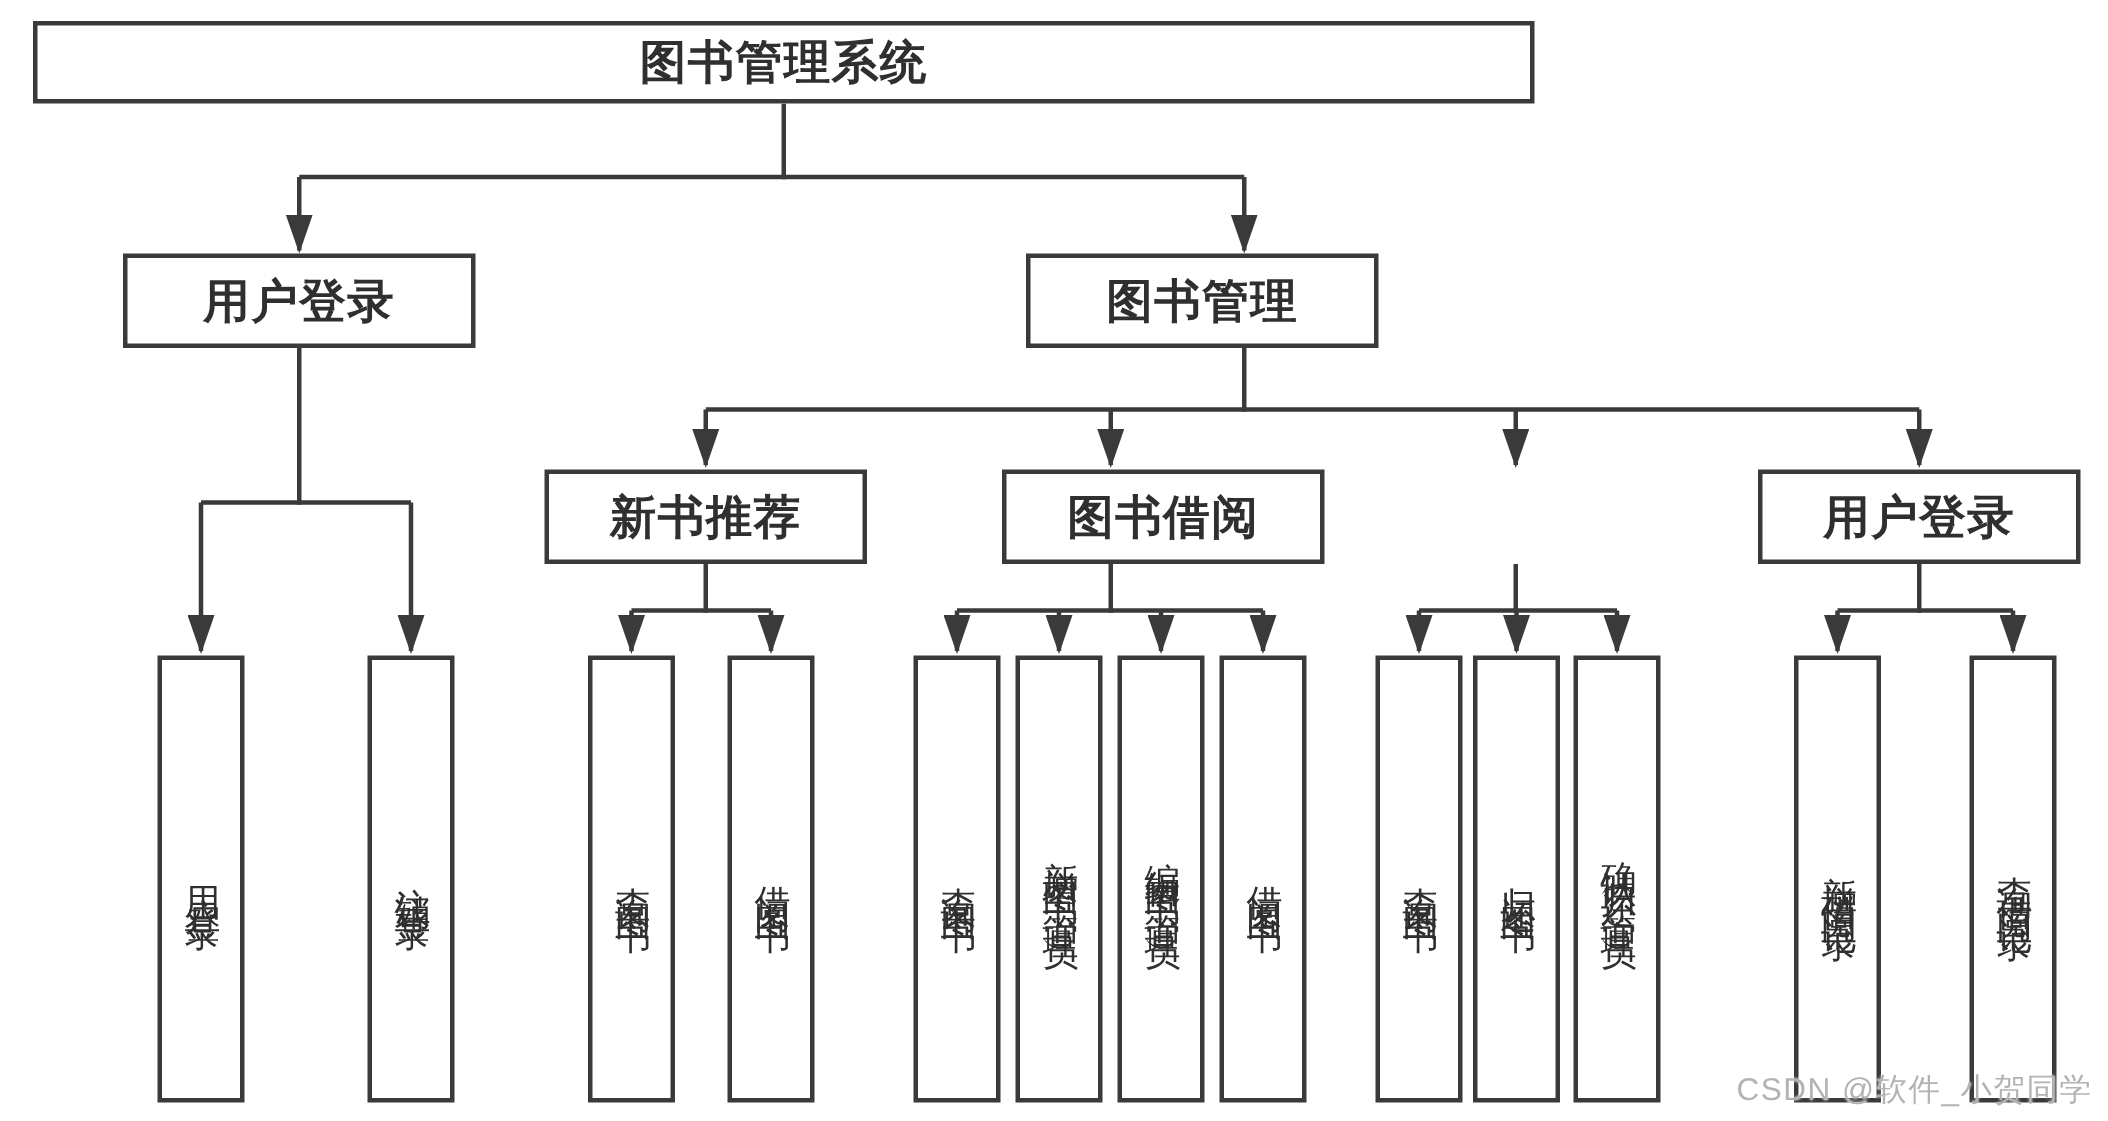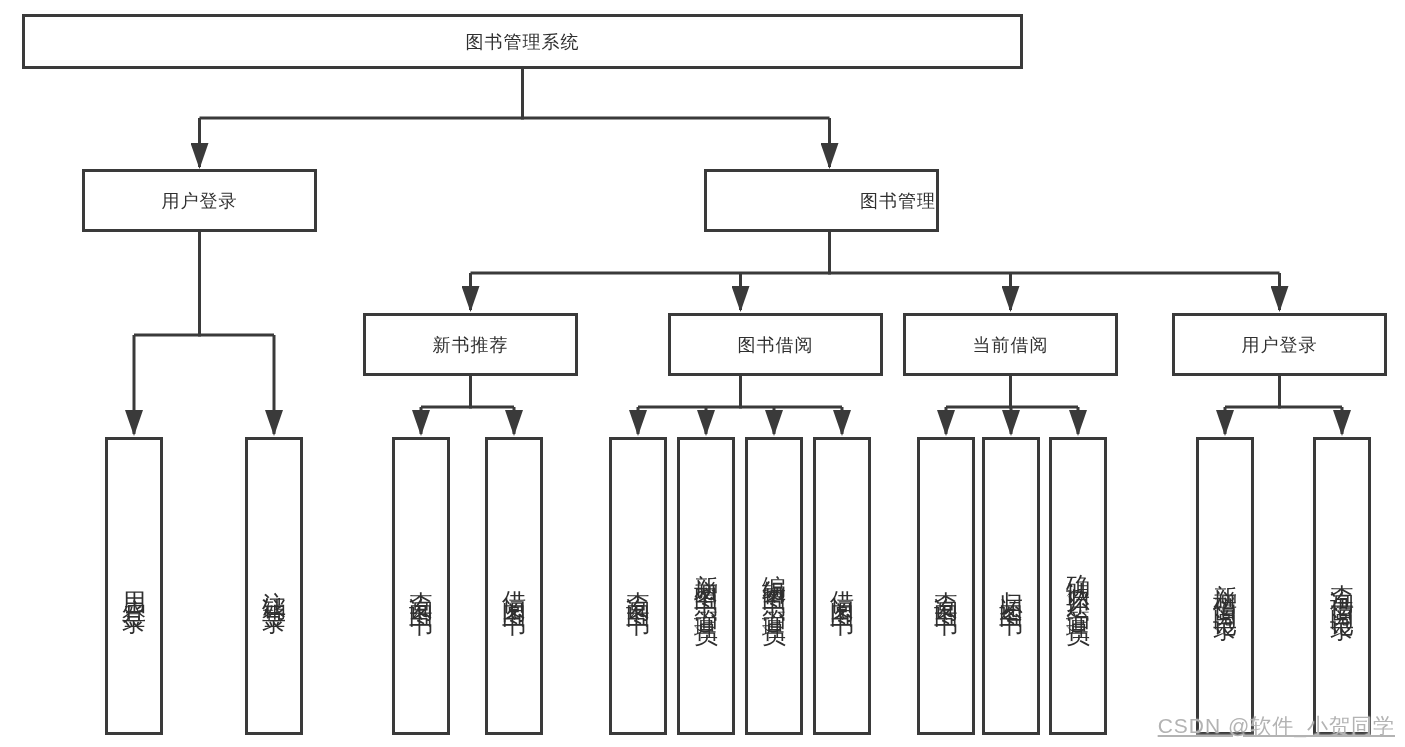--- a/index.html
+++ b/index.html
@@ -28,21 +28,21 @@
   .arrowhead { fill: var(--line); }
   .node {
     position: absolute;
     background: #fff;
     border: 3px solid var(--line);
     display: flex;
     align-items: center;
     justify-content: center;
     color: var(--text);
   }
-  .node-h { font-size: 18px; letter-spacing: 1px; }
+  .node-h { font-size: 31px; letter-spacing: 1px; font-weight: bold; }
   .node-root   { left: 22px;   top: 14px;  width: 1001px; height: 55px; }
   .node-l2     { top: 169px; width: 235px; height: 63px; }
   .node-l3     { top: 313px; width: 215px; height: 63px; }
   .leaf {
     top: 437px; width: 58px; height: 298px;
     position: absolute;
     background: #fff;
     border: 3px solid var(--line);
     display: flex;
     align-items: center;
@@ -59,21 +59,20 @@
   }
   #watermark {
     position: absolute;
     right: 10px;
     bottom: 7px;
     font-size: 21px;
     color: var(--watermark);
     letter-spacing: 1px;
     z-index: 10;
     text-shadow: 0 0 2px #ffffff;
-    text-decoration: underline;
   }
 </style>
 </head>
 <body>
 
 <div id="canvas">
 
   <svg id="connectors" viewBox="0 0 1405 747">
     <defs>
       <marker id="arrow" viewBox="0 0 26 18" refX="24" refY="9" markerWidth="26" markerHeight="18" markerUnits="userSpaceOnUse" orient="auto">
@@ -122,32 +121,29 @@
     <line x1="1342" y1="407" x2="1342" y2="434" marker-end="url(#arrow)"></line>
   </svg>
 
   <div class="node node-h node-root">
     <span>图书管理系统</span>
   </div>
 
   <div class="node node-h node-l2" style="left:82px;">
     <span>用户登录</span>
   </div>
-  <div class="node node-h node-l2" style="left:704px;justify-content:flex-end;">
+  <div class="node node-h node-l2" style="left:684px;">
     <span>图书管理</span>
   </div>
 
   <div class="node node-h node-l3" style="left:363px;">
     <span>新书推荐</span>
   </div>
   <div class="node node-h node-l3" style="left:668px;">
     <span>图书借阅</span>
-  </div>
-  <div class="node node-h node-l3" style="left:903px;">
-    <span>当前借阅</span>
   </div>
   <div class="node node-h node-l3" style="left:1172px;">
     <span>用户登录</span>
   </div>
 
   <div class="leaf" style="left:105px;">
     <span>用户登录</span>
   </div>
   <div class="leaf" style="left:245px;">
     <span>注销登录</span>

